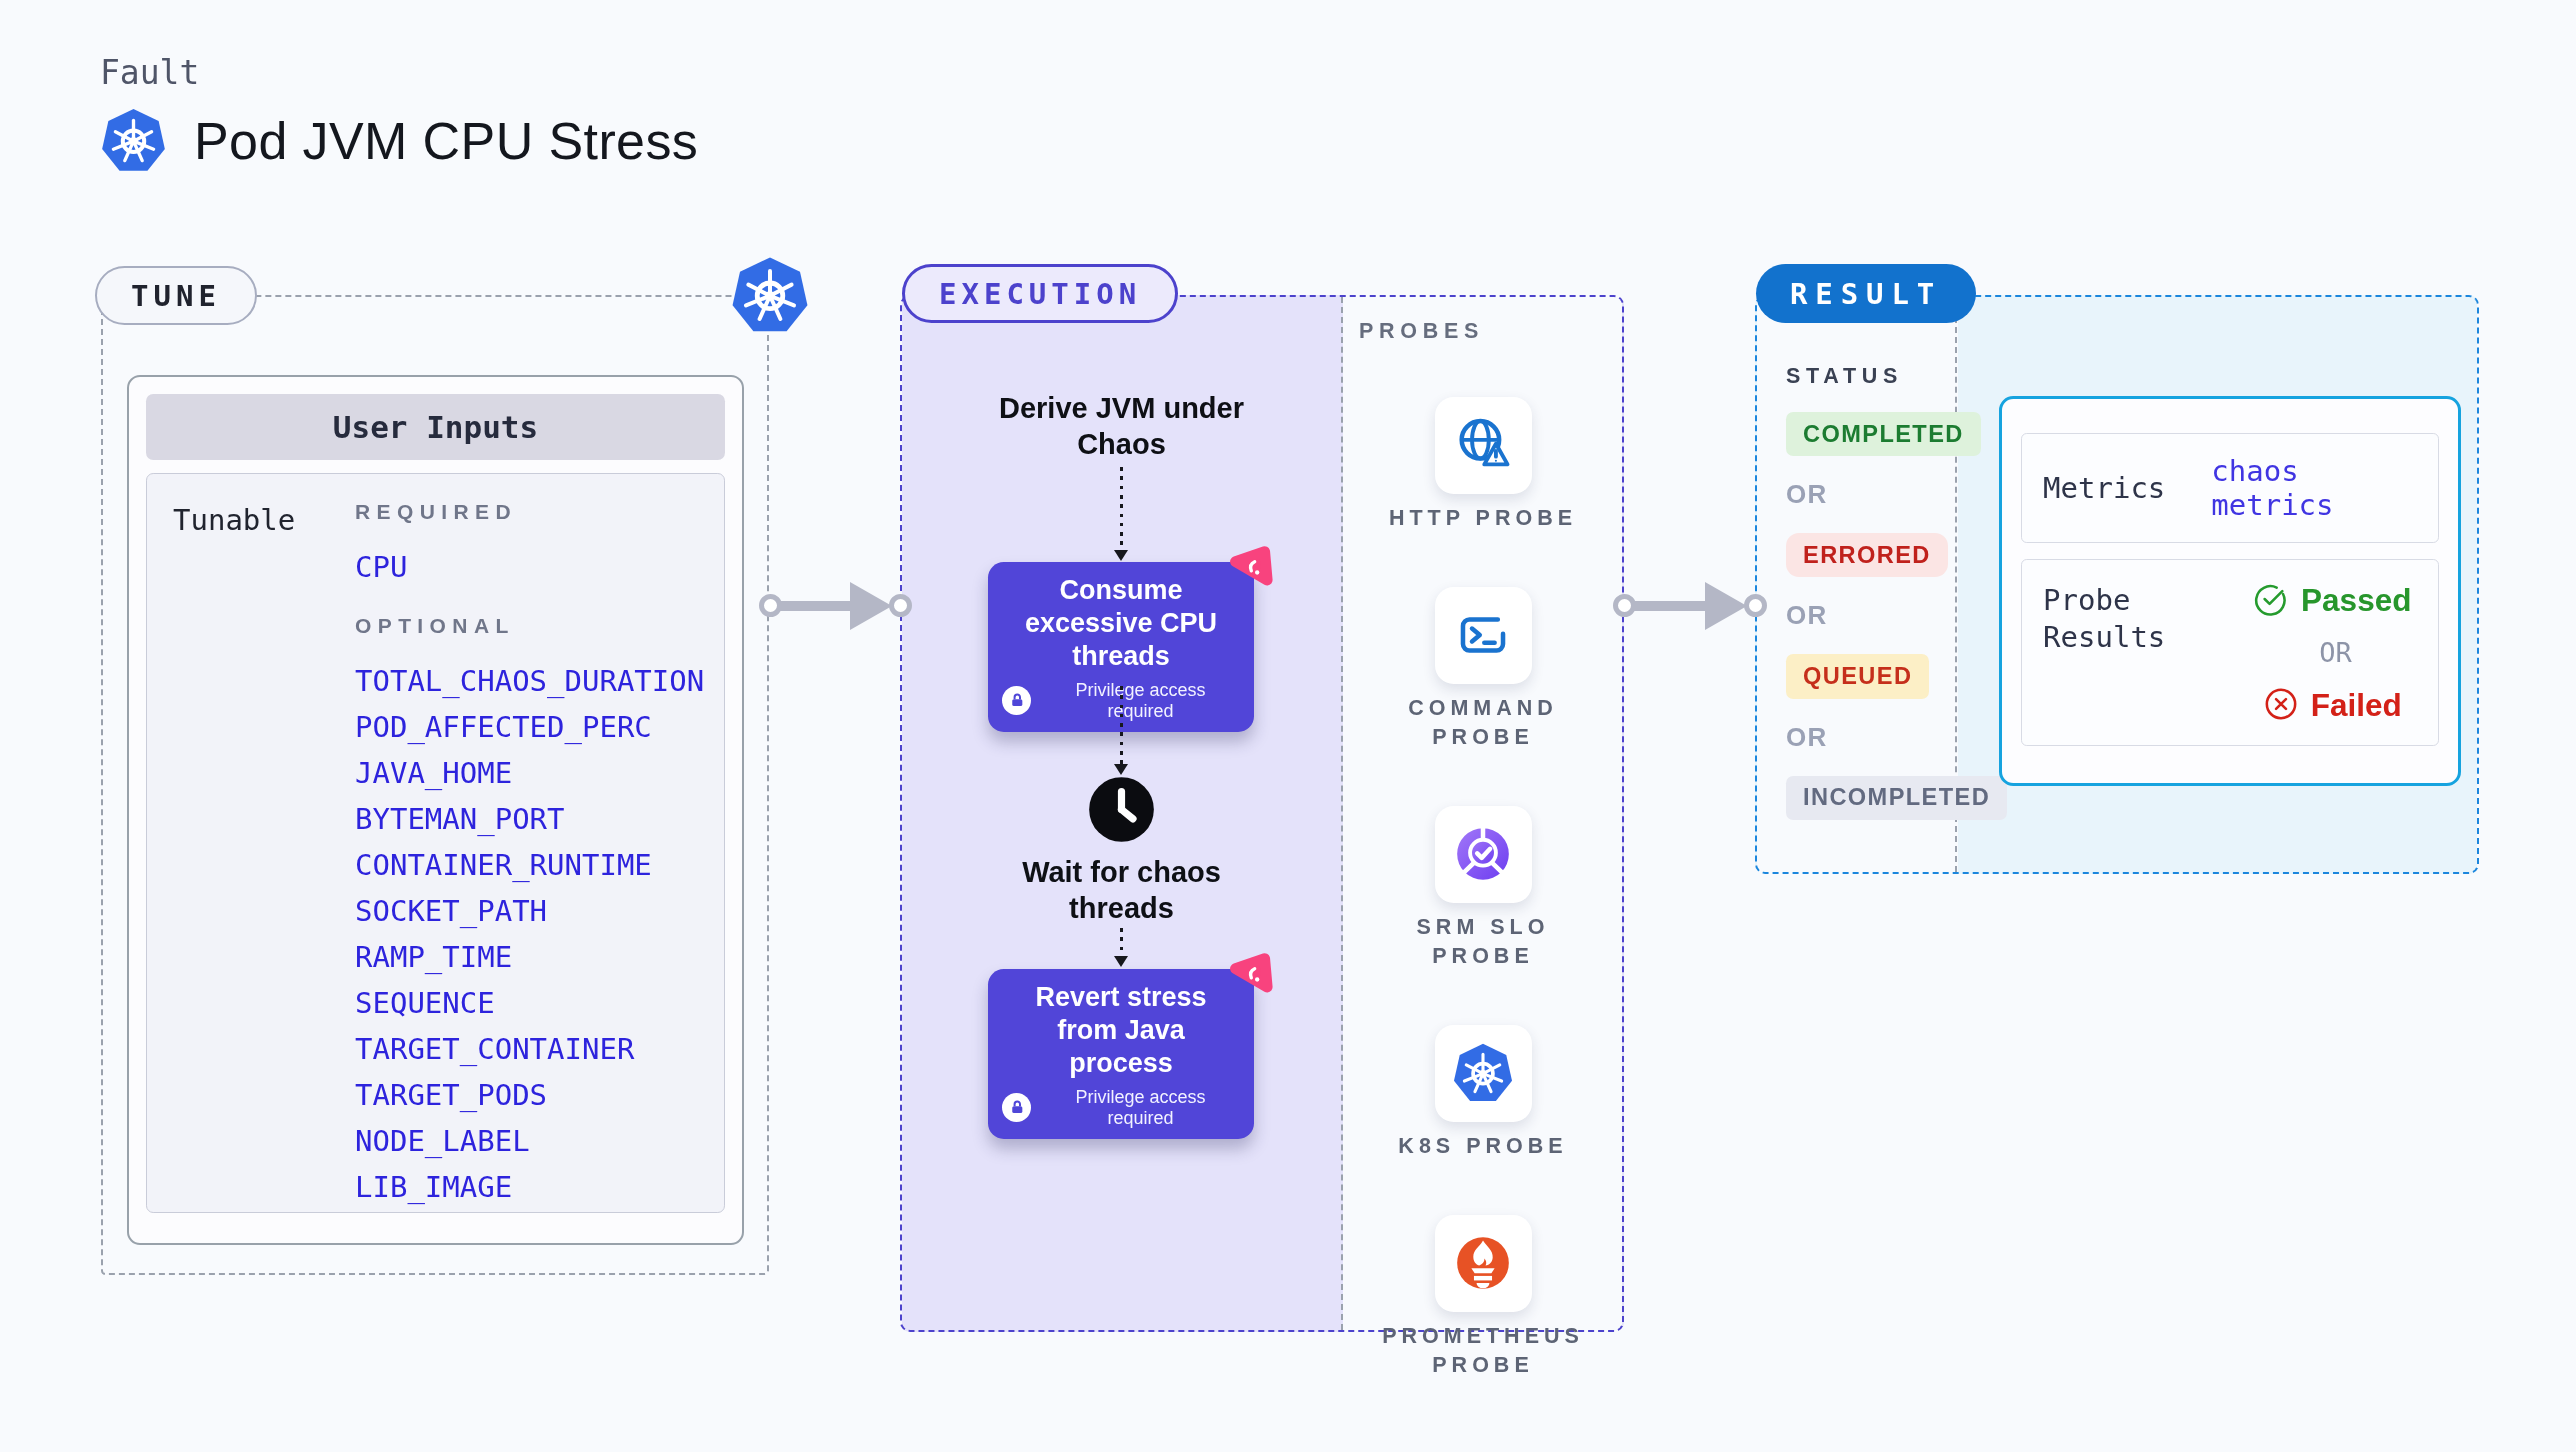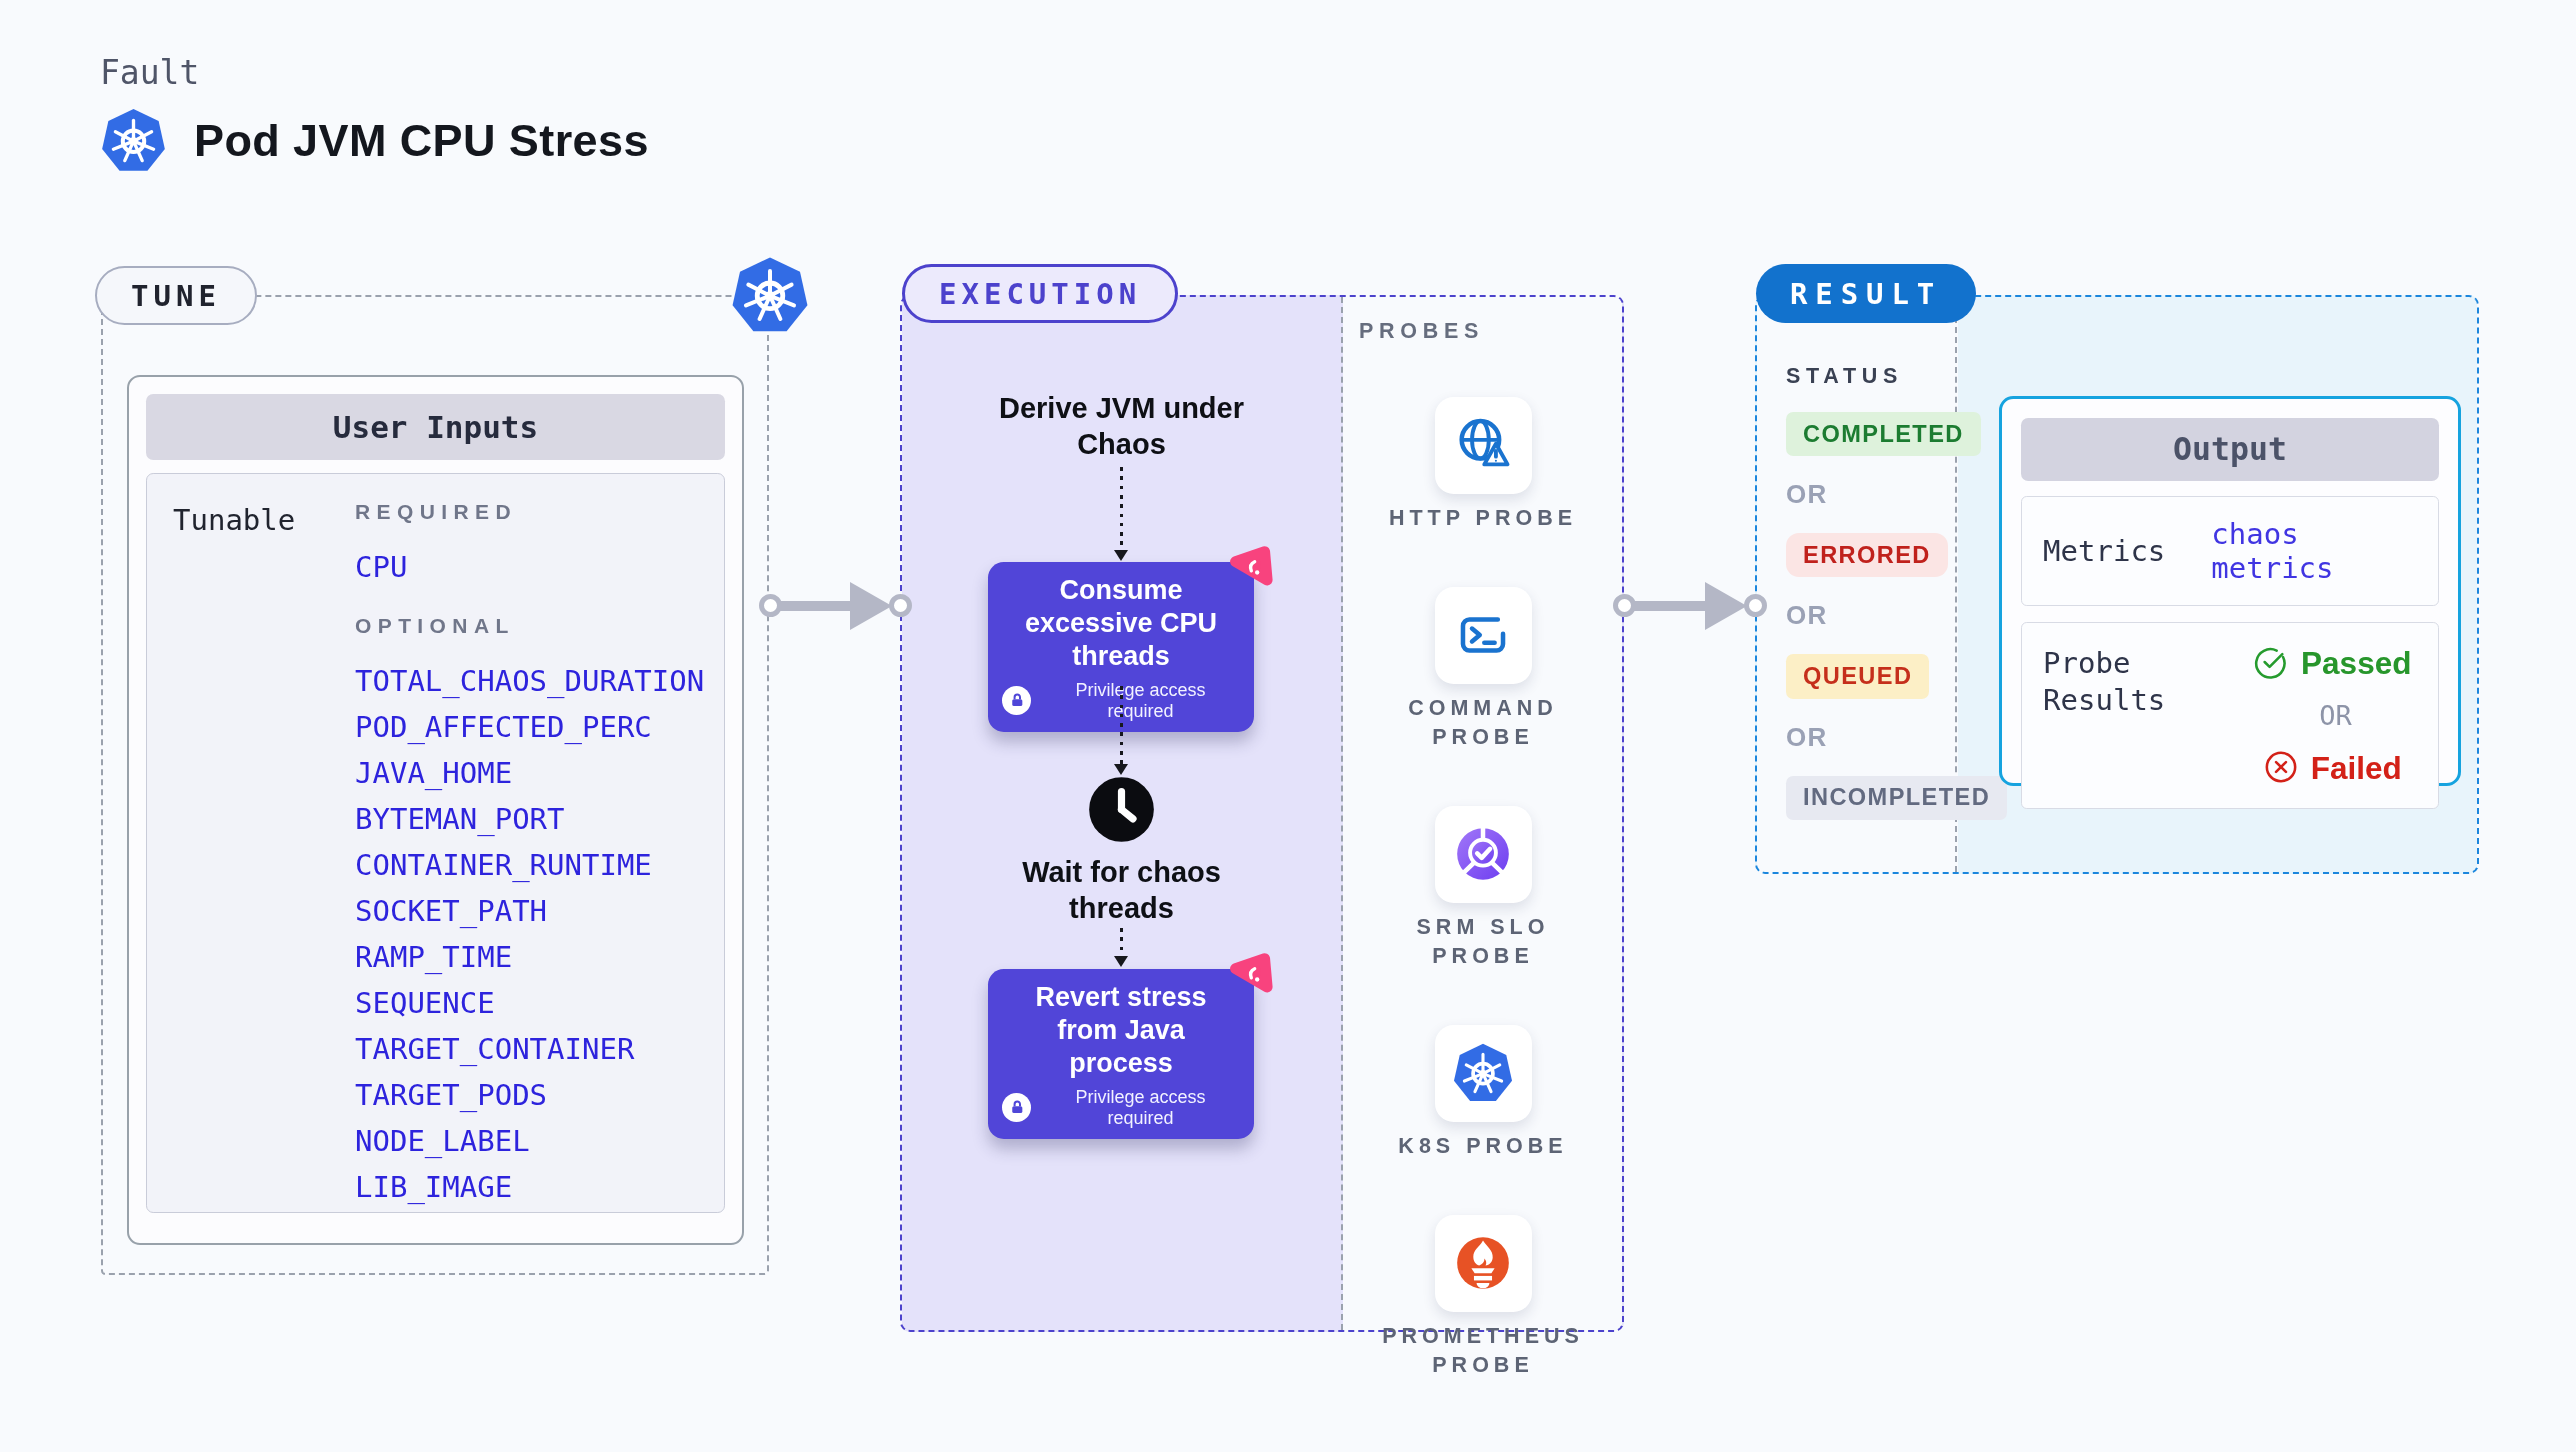--- a/index.html
+++ b/index.html
@@ -8,21 +8,21 @@
     position:relative; width:2576px; height:1452px; overflow:hidden;
     background:#f8fafd; font-family:"Liberation Sans", sans-serif;
   }
   
   .eyebrow {
     position:absolute; left:100px; top:53px;
     font-family:"DejaVu Sans Mono", monospace; font-size:33px; color:#4f5568;
   }
   .title-row { position:absolute; left:100px; top:107px; display:flex; align-items:center; gap:27px; }
   .title-row .k8s-logo { width:67px; height:67px; }
-  .page-title { font-size:45px; font-weight:bold; color:#14171e; letter-spacing:0.4px; }
+  .page-title { font-size:52px; font-weight:normal; color:#14171e; letter-spacing:0.4px; }
 
   
   .dashed-box { position:absolute; z-index:1; }
   .tune-box { left:101px; top:295px; width:668px; height:980px; border:2.9px dashed #9aa1ad; border-radius:4.3px; }
   .exec-box {
     left:900px; top:295px; width:724px; height:1037px;
     border:2.9px dashed #4c42cc; border-radius:10px;
     background:linear-gradient(to right,#e4e2fa 0,#e4e2fa 441px,rgba(0,0,0,0) 441px);
   }
   .exec-sep { position:absolute; left:439px; top:0; bottom:0; border-left:2.1px dashed #9aa1ad; }
@@ -429,21 +429,20 @@
     <div class="status-pill st-completed">COMPLETED</div>
     <div class="or-sep">OR</div>
     <div class="status-pill st-errored">ERRORED</div>
     <div class="or-sep">OR</div>
     <div class="status-pill st-queued">QUEUED</div>
     <div class="or-sep">OR</div>
     <div class="status-pill st-incompleted">INCOMPLETED</div>
   </div>
 
   <div class="output-card">
-    <div class="output-header">Output</div>
     <div class="output-row metrics-row">
       <span class="row-label">Metrics</span>
       <span class="metrics-value">chaos metrics</span>
     </div>
     <div class="output-row probe-results-row">
       <span class="row-label" style="width:165px;">Probe Results</span>
       <div class="pr-col">
         <div class="verdict">
           <span>
             <svg viewBox="0 0 48 48" width="34" height="34" fill="none" stroke="#259b2e" stroke-width="3.6">

